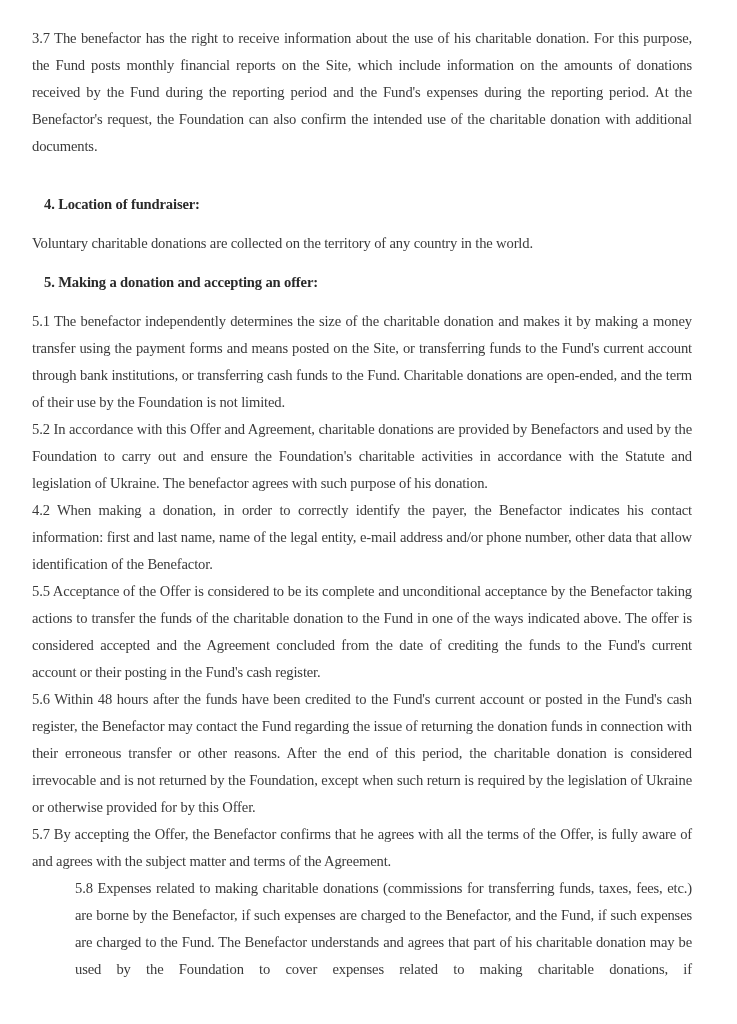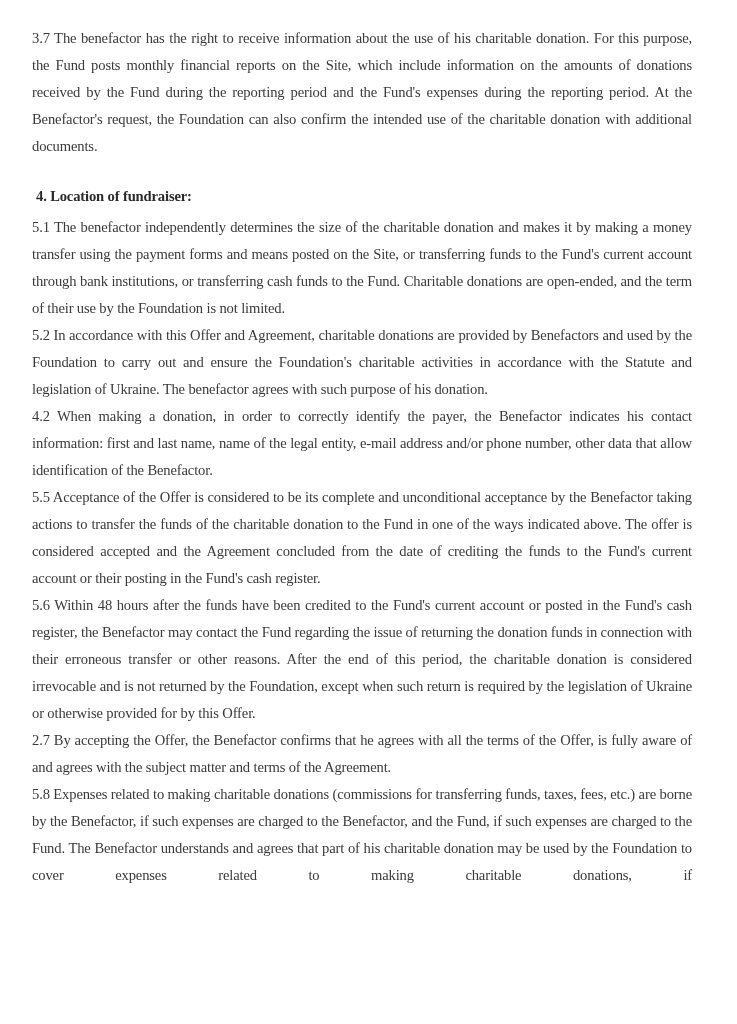--- a/index.html
+++ b/index.html
@@ -4,31 +4,33 @@
 <style>
   html, body { margin: 0; padding: 0; background: #ffffff; }
   body { width: 737px; height: 1024px; overflow: hidden; position: relative; }
   .page {
     position: absolute; left: 32px; top: 25px; width: 660px;
     font-family: Liberation Serif, serif;
     font-size: 14.6px; color: #3a3a3a;
     letter-spacing: -0.15px;
   }
   .para { margin: 0; line-height: 27px; text-align: justify; }
-  .heading { margin: 4px; line-height: 27px; font-weight: bold; color: #2a2a2a; }
+  .heading { margin: 12px; line-height: 27px; font-weight: bold; color: #2a2a2a; }
   .gap { height: 19px; }
-  .para.trunc { text-align-last: justify; }
+  .para.trunc { text-align-last: justify; margin-left: 43px; }
 </style>
 </head>
 <body>
 
 <div class="page">
   <p class="para">3.7 The benefactor has the right to receive information about the use of his charitable donation. For this purpose, the Fund posts monthly financial reports on the Site, which include information on the amounts of donations received by the Fund during the reporting period and the Fund's expenses during the reporting period. At the Benefactor's request, the Foundation can also confirm the intended use of the charitable donation with additional documents.</p>
   <div class="gap"></div>
   <p class="heading">4. Location of fundraiser:</p>
+  <p class="para">Voluntary charitable donations are collected on the territory of any country in the world.</p>
+  <p class="heading">5. Making a donation and accepting an offer:</p>
   <p class="para">5.1 The benefactor independently determines the size of the charitable donation and makes it by making a money transfer using the payment forms and means posted on the Site, or transferring funds to the Fund's current account through bank institutions, or transferring cash funds to the Fund. Charitable donations are open-ended, and the term of their use by the Foundation is not limited.</p>
   <p class="para">5.2 In accordance with this Offer and Agreement, charitable donations are provided by Benefactors and used by the Foundation to carry out and ensure the Foundation's charitable activities in accordance with the Statute and legislation of Ukraine. The benefactor agrees with such purpose of his donation.</p>
   <p class="para">4.2 When making a donation, in order to correctly identify the payer, the Benefactor indicates his contact information: first and last name, name of the legal entity, e-mail address and/or phone number, other data that allow identification of the Benefactor.</p>
   <p class="para">5.5 Acceptance of the Offer is considered to be its complete and unconditional acceptance by the Benefactor taking actions to transfer the funds of the charitable donation to the Fund in one of the ways indicated above. The offer is considered accepted and the Agreement concluded from the date of crediting the funds to the Fund's current account or their posting in the Fund's cash register.</p>
   <p class="para">5.6 Within 48 hours after the funds have been credited to the Fund's current account or posted in the Fund's cash register, the Benefactor may contact the Fund regarding the issue of returning the donation funds in connection with their erroneous transfer or other reasons. After the end of this period, the charitable donation is considered irrevocable and is not returned by the Foundation, except when such return is required by the legislation of Ukraine or otherwise provided for by this Offer.</p>
-  <p class="para">2.7 By accepting the Offer, the Benefactor confirms that he agrees with all the terms of the Offer, is fully aware of and agrees with the subject matter and terms of the Agreement.</p>
+  <p class="para">5.7 By accepting the Offer, the Benefactor confirms that he agrees with all the terms of the Offer, is fully aware of and agrees with the subject matter and terms of the Agreement.</p>
   <p class="para trunc">5.8 Expenses related to making charitable donations (commissions for transferring funds, taxes, fees, etc.) are borne by the Benefactor, if such expenses are charged to the Benefactor, and the Fund, if such expenses are charged to the Fund. The Benefactor understands and agrees that part of his charitable donation may be used by the Foundation to cover expenses related to making charitable donations, if</p>
 </div>
 
 </body></html>

